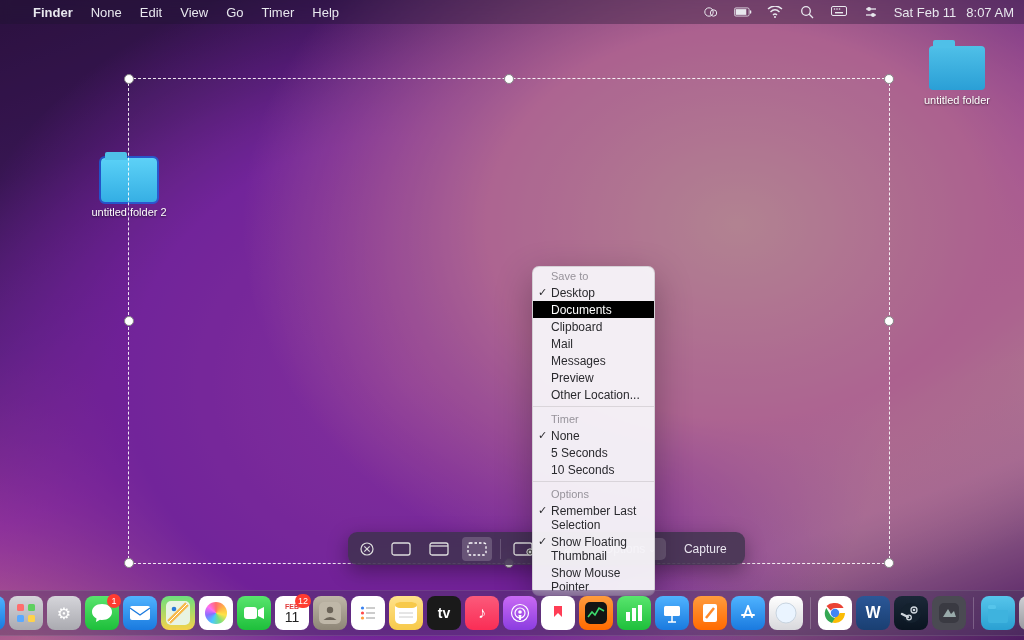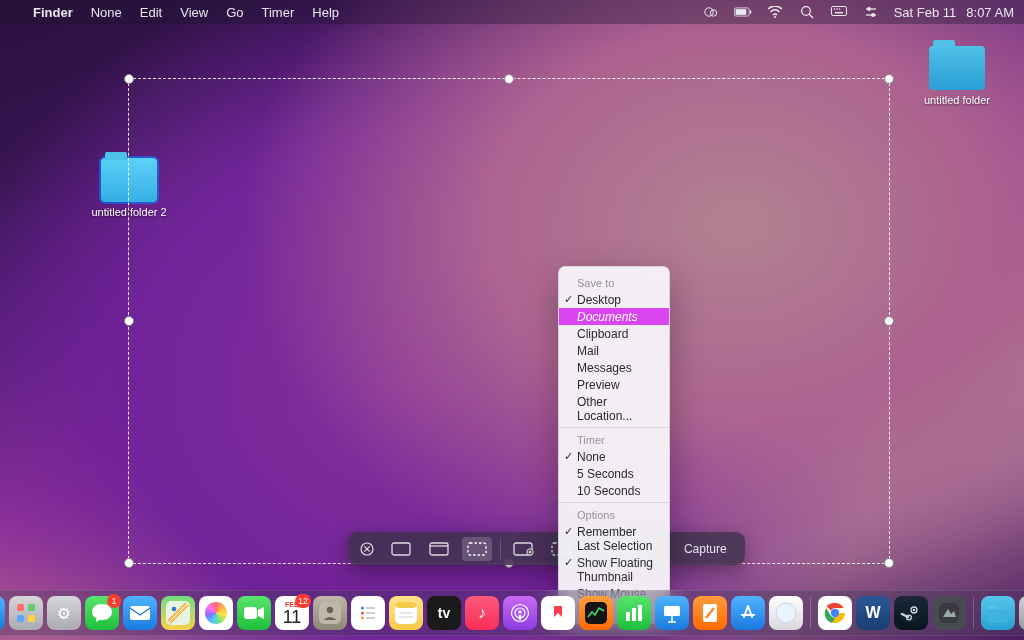--- a/index.html
+++ b/index.html
@@ -75,31 +75,31 @@
   }
   .tb-btn { width: 30px; height: 24px; display:flex; align-items:center; justify-content:center; border-radius: 4px; }
   .tb-btn.sel { background: rgba(255,255,255,0.18); }
   .tb-sep { width:1px; height:20px; background: rgba(255,255,255,0.18); }
   .tb-close { width:22px; height:22px; display:flex; align-items:center; justify-content:center; }
   .tb-text { padding: 4px 10px; border-radius: 5px; display:flex; align-items:center; gap:3px; }
   .tb-text.sel { background: rgba(255,255,255,0.15); }
 
   
   .popover {
-    position: absolute; left: 558px; top: 266px; width: 112px;
+    position: absolute; left: 532px; top: 266px; width: 123px;
     background: rgba(246,244,248,0.96);
     border: 0.5px solid rgba(0,0,0,0.12);
     border-radius: 7px;
     box-shadow: 0 12px 36px rgba(0,0,0,0.30);
-    padding: 7px 0;
+    padding: 0 0;
     font-size: 12px; color: #2a2a2e;
   }
   .popover .section-label { color:#97939b; font-size:11px; padding: 3px 10px 2px 18px; }
   .popover .item { padding: 1.5px 10px 1.5px 18px; position: relative; cursor: default; }
-  .popover .item.hl { background:#d946ef; color:#fff;font-style:italic; }
+  .popover .item.hl { background:#000000; color:#fff; }
   .popover .item.check::before { content:"✓"; position:absolute; left:5px; font-size:11px; color:inherit; }
   .popover hr { border:none; border-top:1px solid rgba(0,0,0,0.10); margin: 3px 0; }
 
   
   .dock-wrap {
     position:absolute; left:0; right:0; bottom:4px; display:flex; justify-content:center;
   }
   .dock {
     height: 46px; padding: 4px 8px;
     background: rgba(70,60,90,0.35);
@@ -138,21 +138,21 @@
   .c-pages{background:linear-gradient(#ff9c3d,#ff6a00)}
   .c-appstore{background:linear-gradient(#4fb3ff,#1a7adf)}
   .c-safari{background:linear-gradient(#fff,#d8d8dc)}
   .c-word{background:linear-gradient(#2b5797,#1a3f72)}
   .c-steam{background:linear-gradient(#1b2838,#0a1420)}
   .c-generic{background:#4a4a52}
   .c-folder{background:linear-gradient(#56c5eb,#2aa0d2)}
   .c-trash{background:linear-gradient(#cfcfd4,#9a9aa0)}
   .cal-inner{ width:100%; height:100%; display:flex; flex-direction:column; align-items:center; justify-content:center; }
   .cal-inner .mn{ font-size:7px; color:#e13a3a; font-weight:600;}
-  .cal-inner .dy{ font-size:18px; color:#222; line-height:1; font-weight:400;}
+  .cal-inner .dy{ font-size:14px; color:#222; line-height:1; font-weight:400;}
   .photos-flower{
     width:22px;height:22px;border-radius:50%;
     background:conic-gradient(#ff6d6d,#ffb347,#ffe347,#7be07b,#47c7ff,#8b6dff,#ff6df2,#ff6d6d);
   }
   .badge{
     position:absolute; top:-2px; right:-2px; min-width:14px; height:14px; padding:0 3px;
     background:#ff3b30; color:#fff; font-size:9px; border-radius:7px;
     display:flex; align-items:center; justify-content:center;
   }
 </style>

